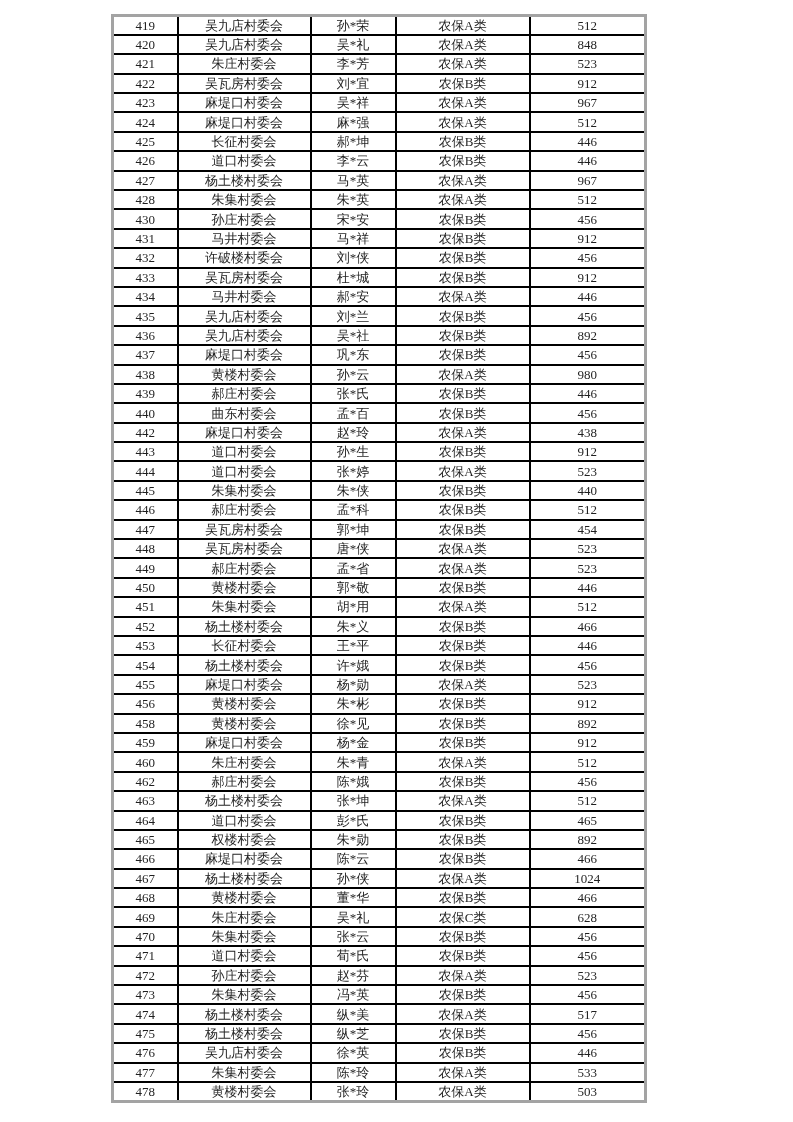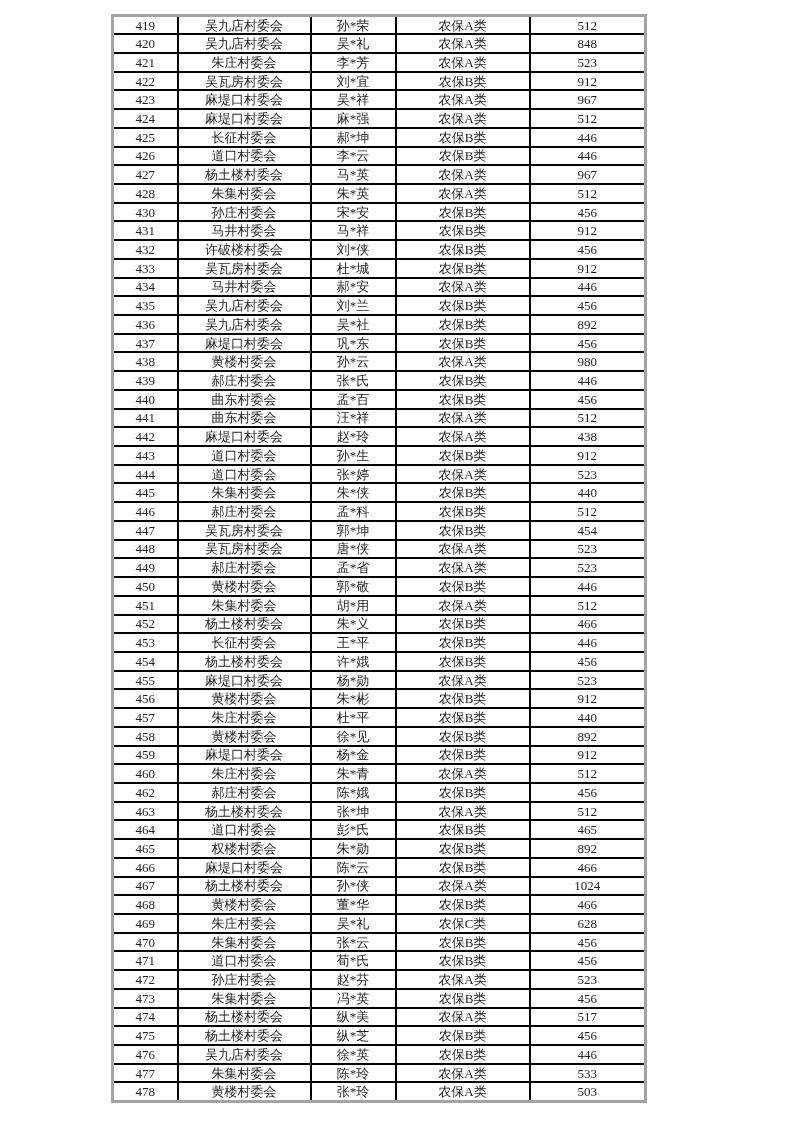--- a/index.html
+++ b/index.html
@@ -207,27 +207,20 @@
           <td>446</td>
         </tr>
         <tr>
           <td>440</td>
           <td>曲东村委会</td>
           <td>孟*百</td>
           <td>农保B类</td>
           <td>456</td>
         </tr>
         <tr>
-          <td>441</td>
-          <td>曲东村委会</td>
-          <td>汪*祥</td>
-          <td>农保A类</td>
-          <td>512</td>
-        </tr>
-        <tr>
           <td>442</td>
           <td>麻堤口村委会</td>
           <td>赵*玲</td>
           <td>农保A类</td>
           <td>438</td>
         </tr>
         <tr>
           <td>443</td>
           <td>道口村委会</td>
           <td>孙*生</td>
@@ -317,27 +310,20 @@
           <td>杨*勋</td>
           <td>农保A类</td>
           <td>523</td>
         </tr>
         <tr>
           <td>456</td>
           <td>黄楼村委会</td>
           <td>朱*彬</td>
           <td>农保B类</td>
           <td>912</td>
-        </tr>
-        <tr>
-          <td>457</td>
-          <td>朱庄村委会</td>
-          <td>杜*平</td>
-          <td>农保B类</td>
-          <td>440</td>
         </tr>
         <tr>
           <td>458</td>
           <td>黄楼村委会</td>
           <td>徐*见</td>
           <td>农保B类</td>
           <td>892</td>
         </tr>
         <tr>
           <td>459</td>

